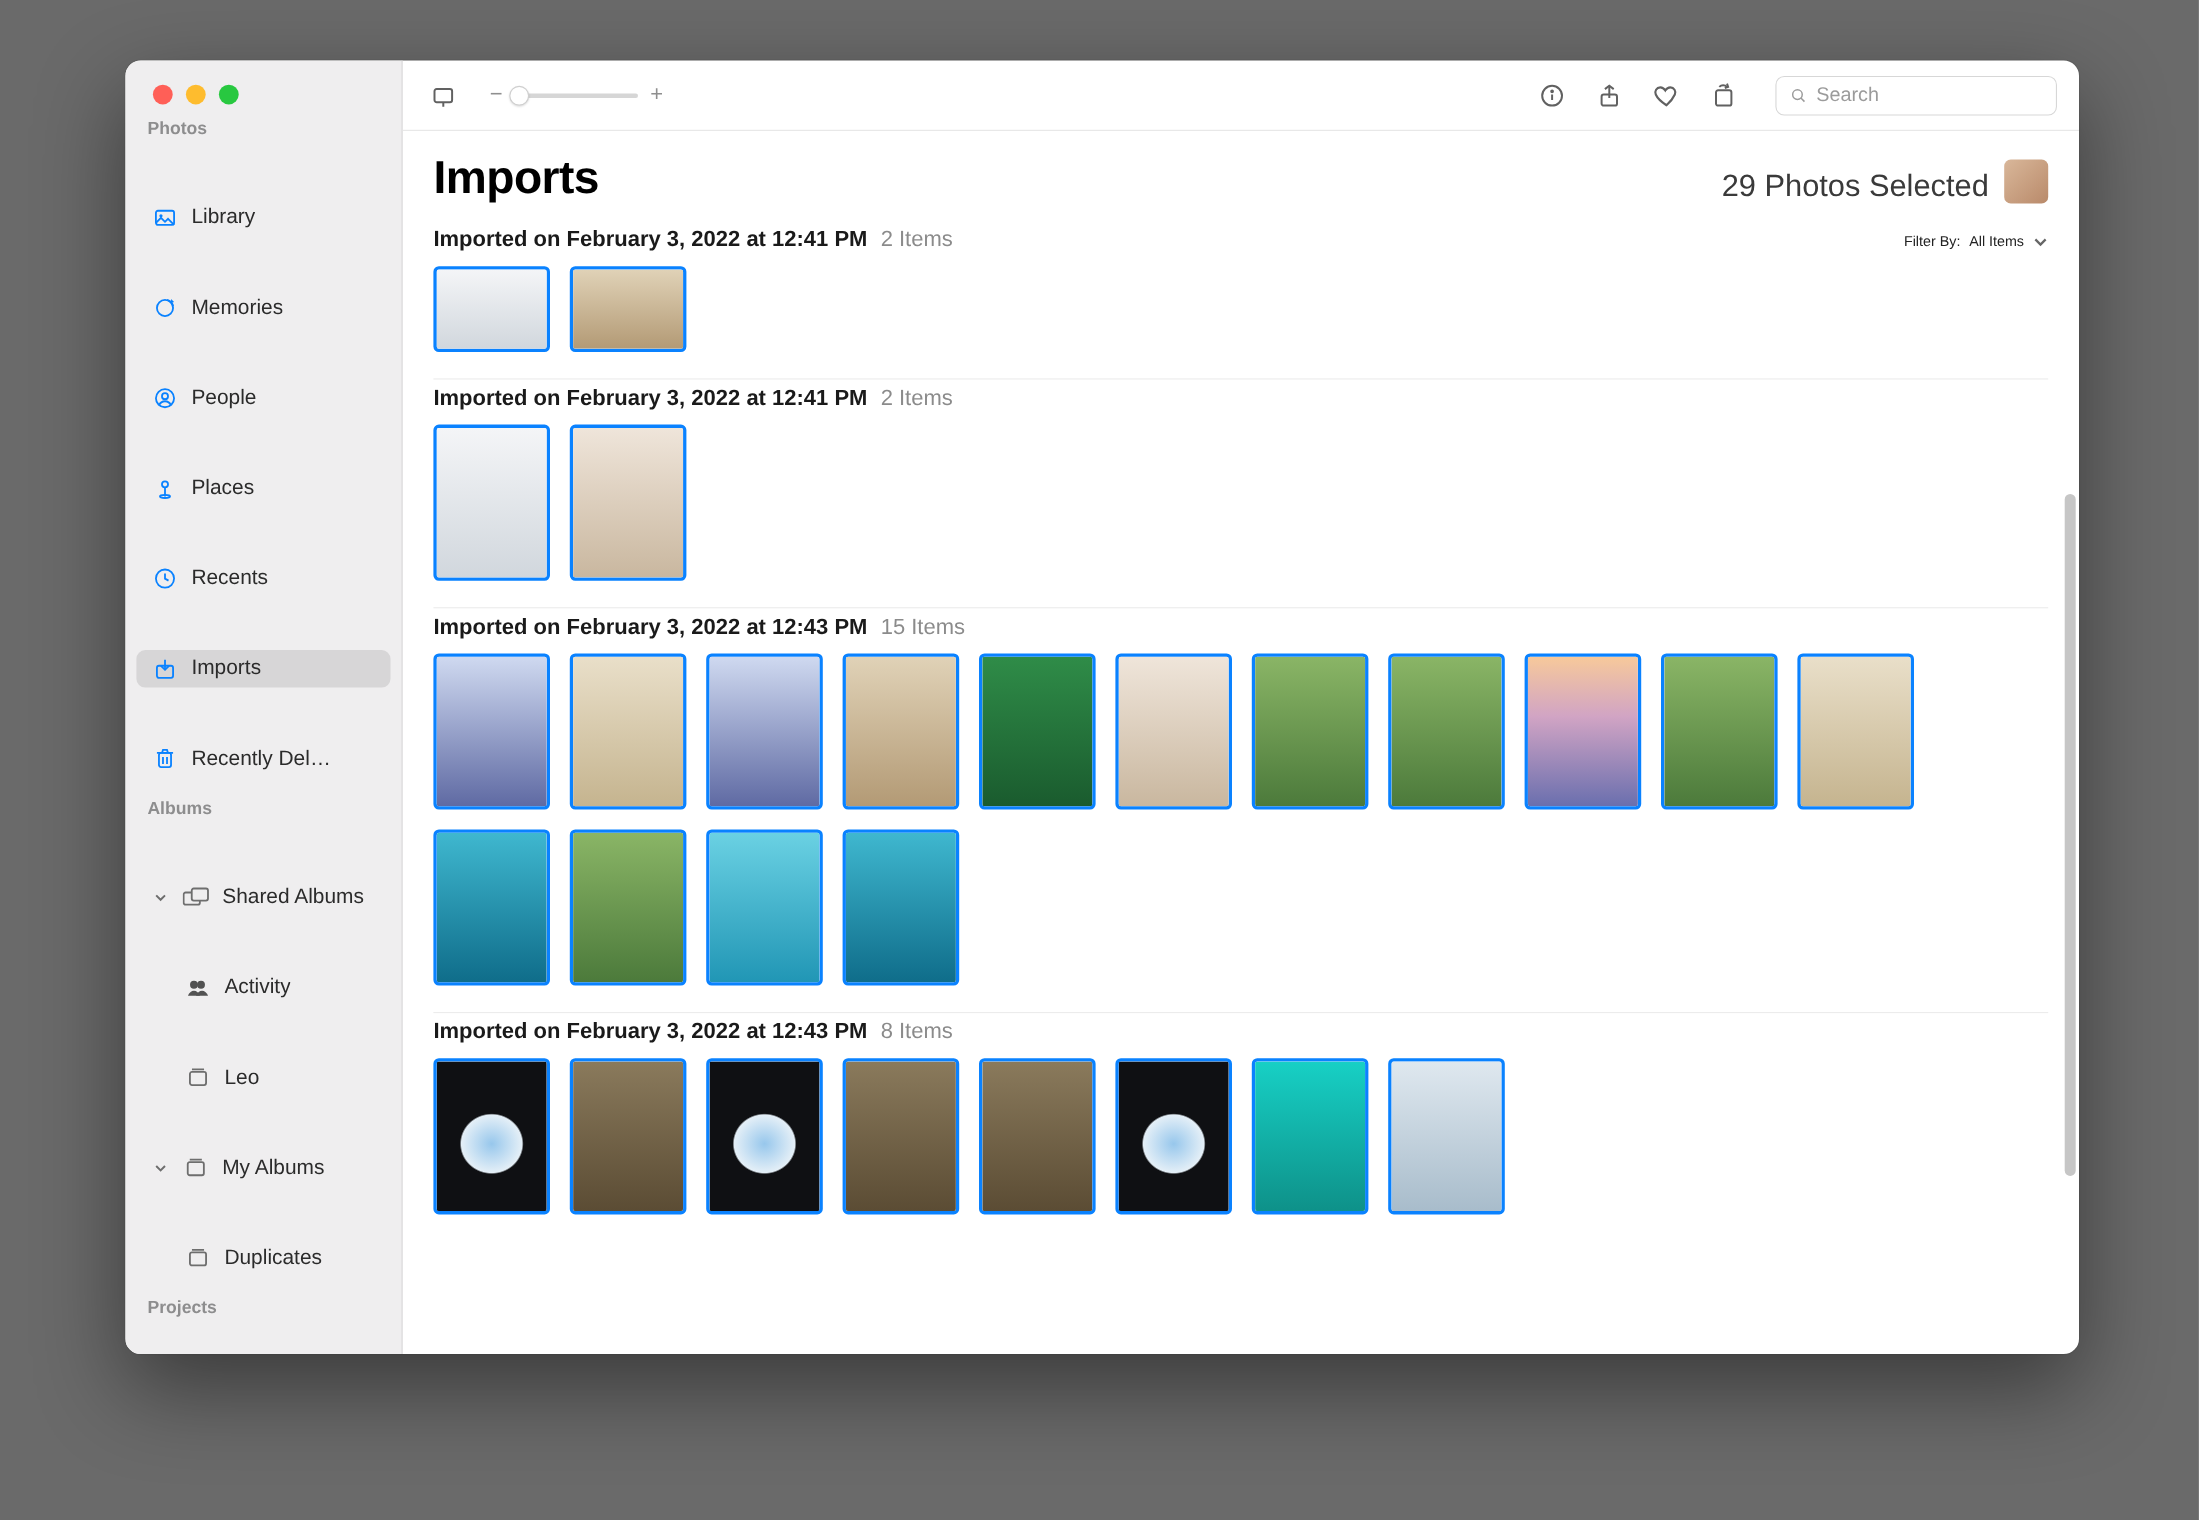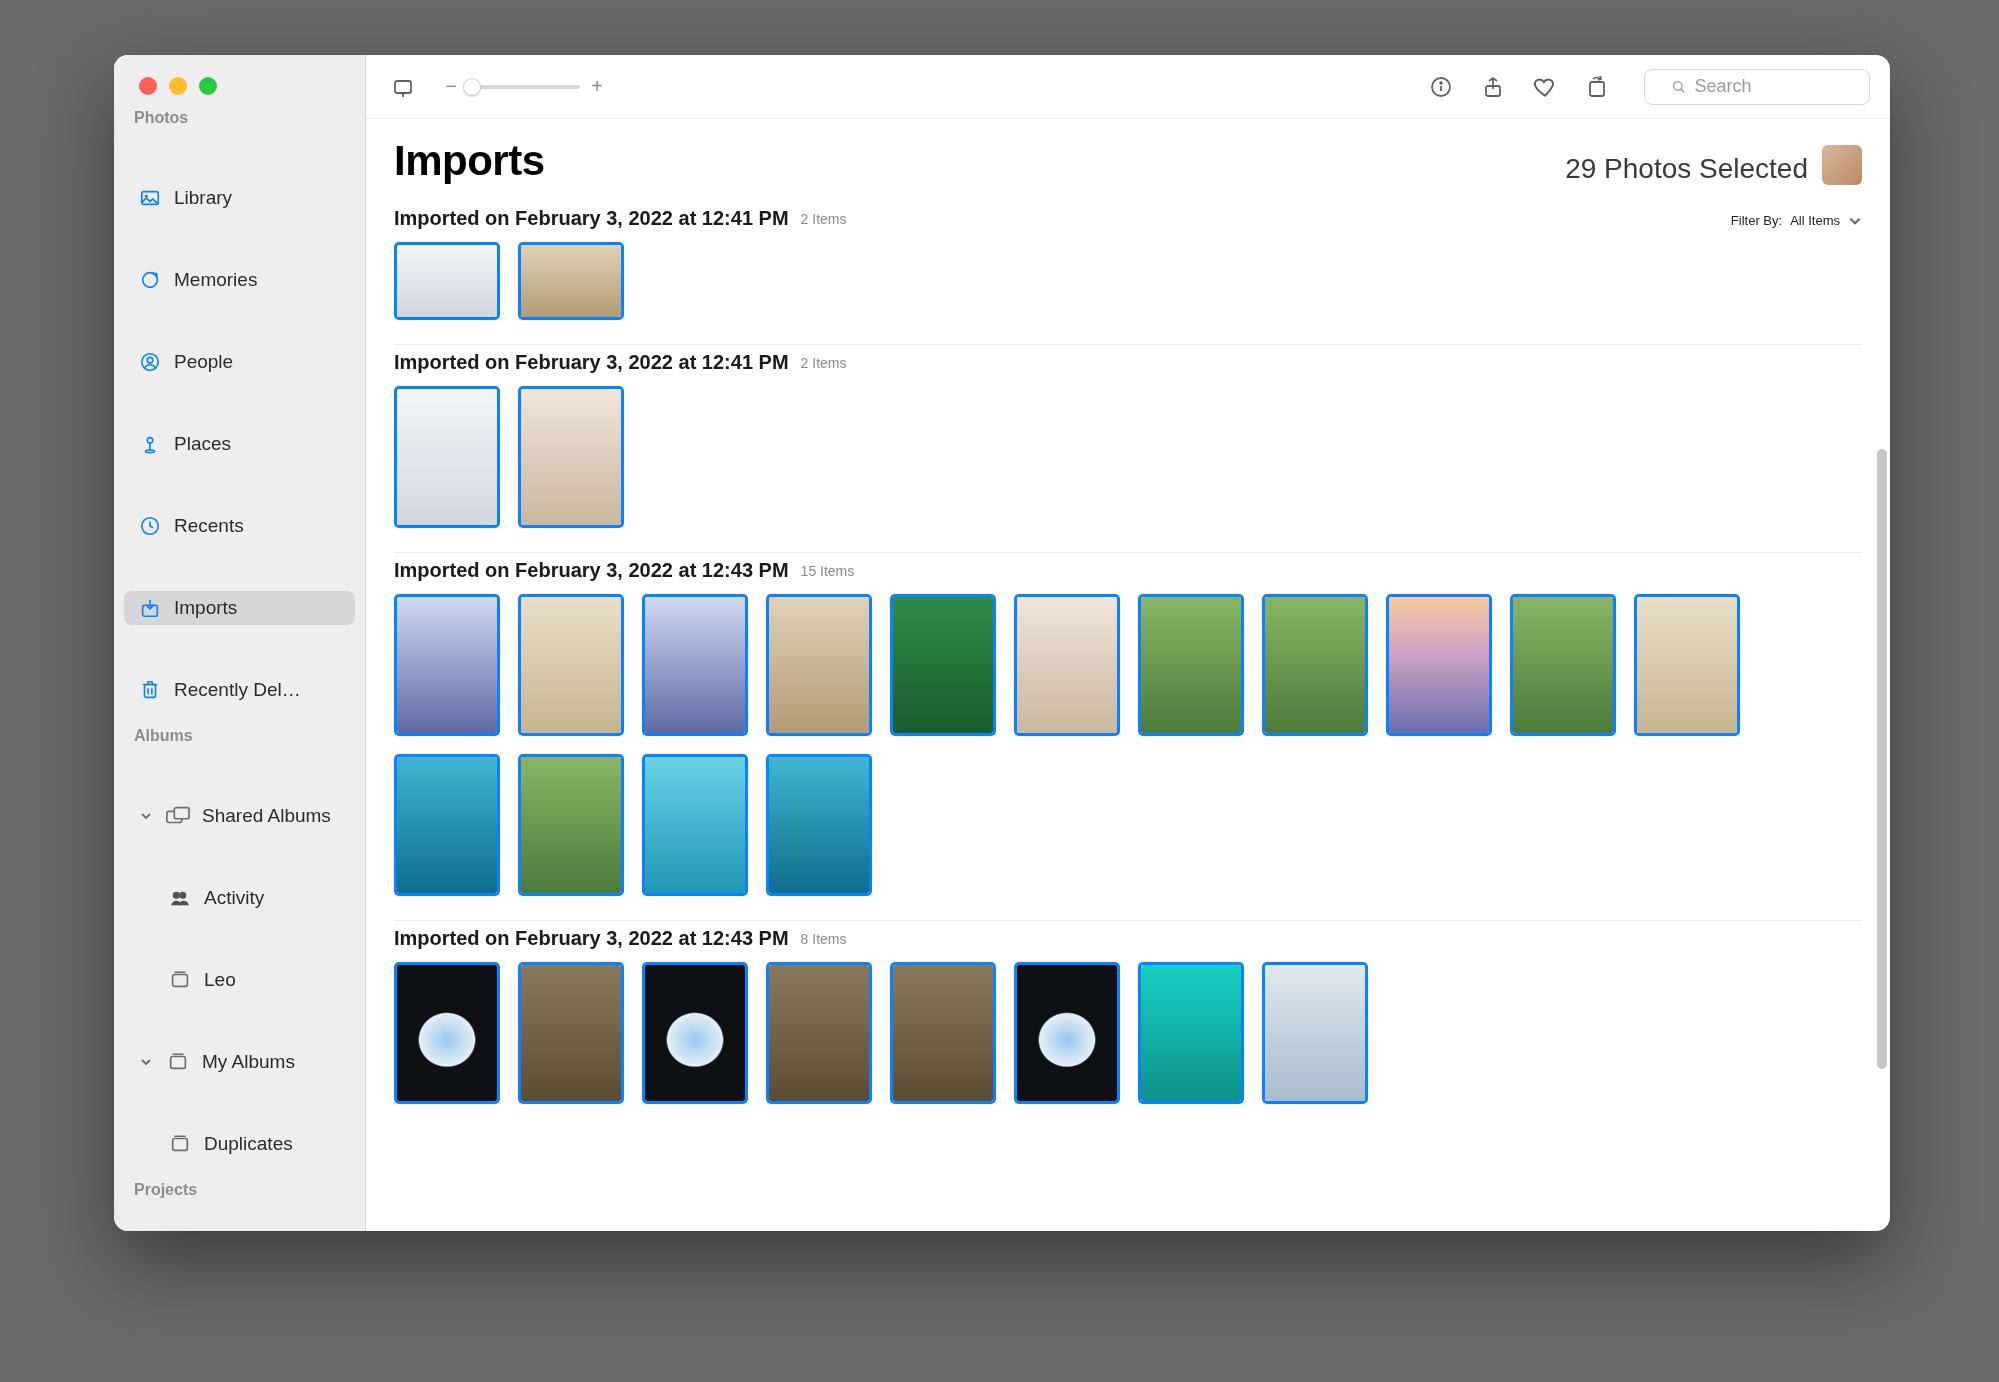--- a/index.html
+++ b/index.html
@@ -98,23 +98,23 @@
   }
   .slider .thumb {
     position: absolute; left: 4px; top: 50%; transform: translate(-50%, -50%);
     width: 18px; height: 18px; border-radius: 50%;
     background: #fff; border: 1px solid #cfcfcf;
     box-shadow: 0 1px 2px rgba(0,0,0,0.15);
   }
   .tb-flex { flex: 1; }
   .searchbox {
     display: flex; align-items: center; gap: 8px;
-    width: 226px; height: 36px;
+    width: 256px; height: 36px;
     border: 1px solid #d7d7d7; border-radius: 8px;
-    padding: 0 26px; color: #9b9b9b; margin-left: 12px;
+    padding: 0 12px; color: #9b9b9b; margin-left: 12px;
   }
   .searchbox input {
     border: none; outline: none; font-size: 18px;
     color: #333; background: transparent; width: 100%;
   }
   .searchbox input::placeholder { color: #9b9b9b; }
 
   .content {
     flex: 1; overflow: hidden;
     padding: 0 28px 12px 28px;
@@ -134,21 +134,21 @@
 
   .section-header {
     display: flex; align-items: baseline; justify-content: space-between;
     padding: 6px 0 4px 0;
     border-top: 1px solid #ececec;
     margin-top: 2px;
   }
   .section:first-of-type .section-header { border-top: none; }
   .sh-left { display: flex; align-items: center; gap: 12px; }
   .sh-title { font-size: 20px; font-weight: 700; color: #1a1a1a; }
-  .sh-count { font-size: 14px; color: #8b8b8b; }
+  .sh-count { font-size: 20px; color: #8b8b8b; }
   .filter-by { display: flex; align-items: center; gap: 8px; font-size: 13px; color: #222; }
   .filter-by .chev { color: #666; }
 
   .grid {
     display: flex; flex-wrap: wrap;
     gap: 18px;
     padding: 8px 0 22px 0;
   }
   .thumb-card {
     width: 106px; height: 142px;

